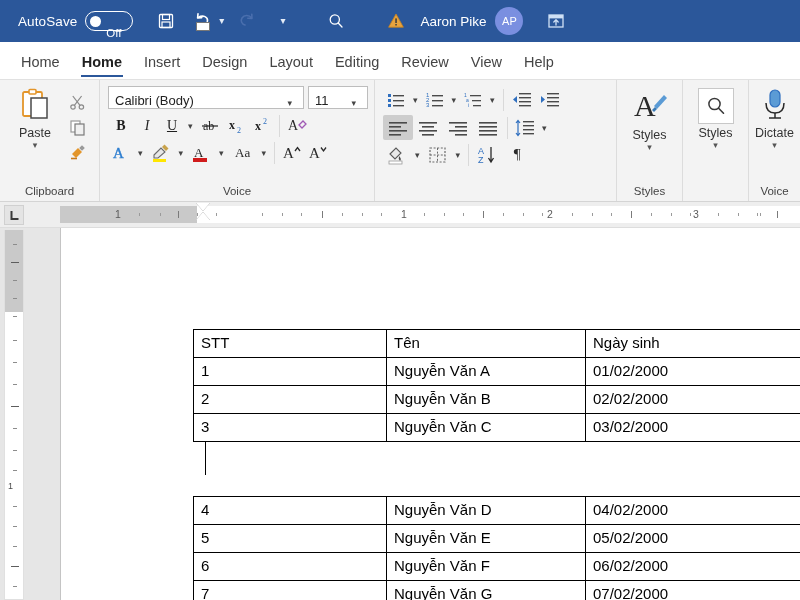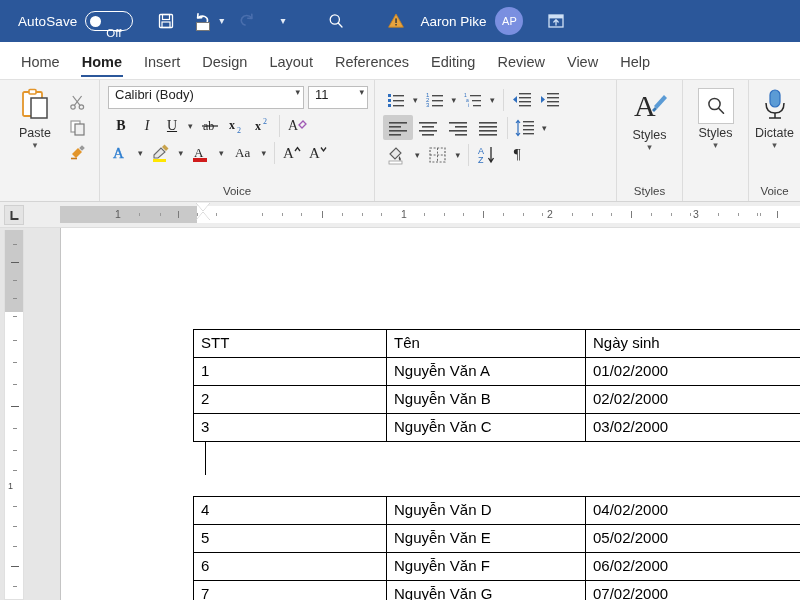--- a/index.html
+++ b/index.html
@@ -131,23 +131,23 @@
     display: flex; align-items: center; justify-content: center;
     cursor: pointer; border-radius: 2px;
   }
   .ibtn.on { background: #cdcdcd; }
   .car { font-size: 9px; color: #444444; cursor: pointer; padding: 0 4px; }
   .vsep { width: 1px; height: 22px; background: #d9d9d9; margin: 0 4px; }
 
   .fontname, .fontsize {
     height: 23px; background: #ffffff;
     border: 1px solid #bdbdbd;
-    display: flex; align-items: flex-start;
+    display: flex; align-items: flex-end;
     font-size: 13px; color: #222222;
-    padding: 0 3px 0 6px; cursor: pointer;
+    padding: 0 11px 0 6px; cursor: pointer;
   }
   .fontname { width: 196px; justify-content: space-between; }
   .fontsize { width: 60px; justify-content: space-between; margin-left: 4px; }
 
   .bi { font-size: 14px; color: #1f1f1f; font-family: "Liberation Serif", serif; }
 
   
   .ruler {
     position: absolute; top: 202px; left: 0;
     width: 800px; height: 26px;
@@ -313,21 +313,20 @@
         </svg>
     </div>
   </div>
 
   <div class="tabstrip">
     <div class="tab">Home</div>
     <div class="tab active">Home</div>
     <div class="tab">Insert</div>
     <div class="tab">Design</div>
     <div class="tab">Layout</div>
-    <div class="tab">References</div>
     <div class="tab">Editing</div>
     <div class="tab">Review</div>
     <div class="tab">View</div>
     <div class="tab">Help</div>
   </div>
 
   <div class="ribbon">
 
     <div class="grp" style="width:100px">
       <div class="grp-body">
@@ -357,20 +356,21 @@
           </div>
           <div class="sbtn">
             <svg width="17" height="17" viewBox="0 0 17 17">
                 <path d="M3 10 L9 4 L13 8 L7 14 Z" fill="#e3952a"></path>
                 <rect x="11" y="2" width="4" height="4" transform="rotate(45 13 4)" fill="#9a9a9a"></rect>
                 <line x1="2" y1="14.5" x2="8" y2="14.5" stroke="#c8791b" stroke-width="1.6"></line>
               </svg>
           </div>
         </div>
       </div>
+      <div class="grp-label">Clipboard</div>
     </div>
 
     <div class="grp" style="width:275px">
       <div class="grp-body" style="flex-direction:column; padding-left:8px">
         <div class="row" style="margin-top:2px">
           <div class="fontname">
             <span>Calibri (Body)</span>
             <span style="font-size:9px;color:#444">▾</span>
           </div>
           <div class="fontsize">

